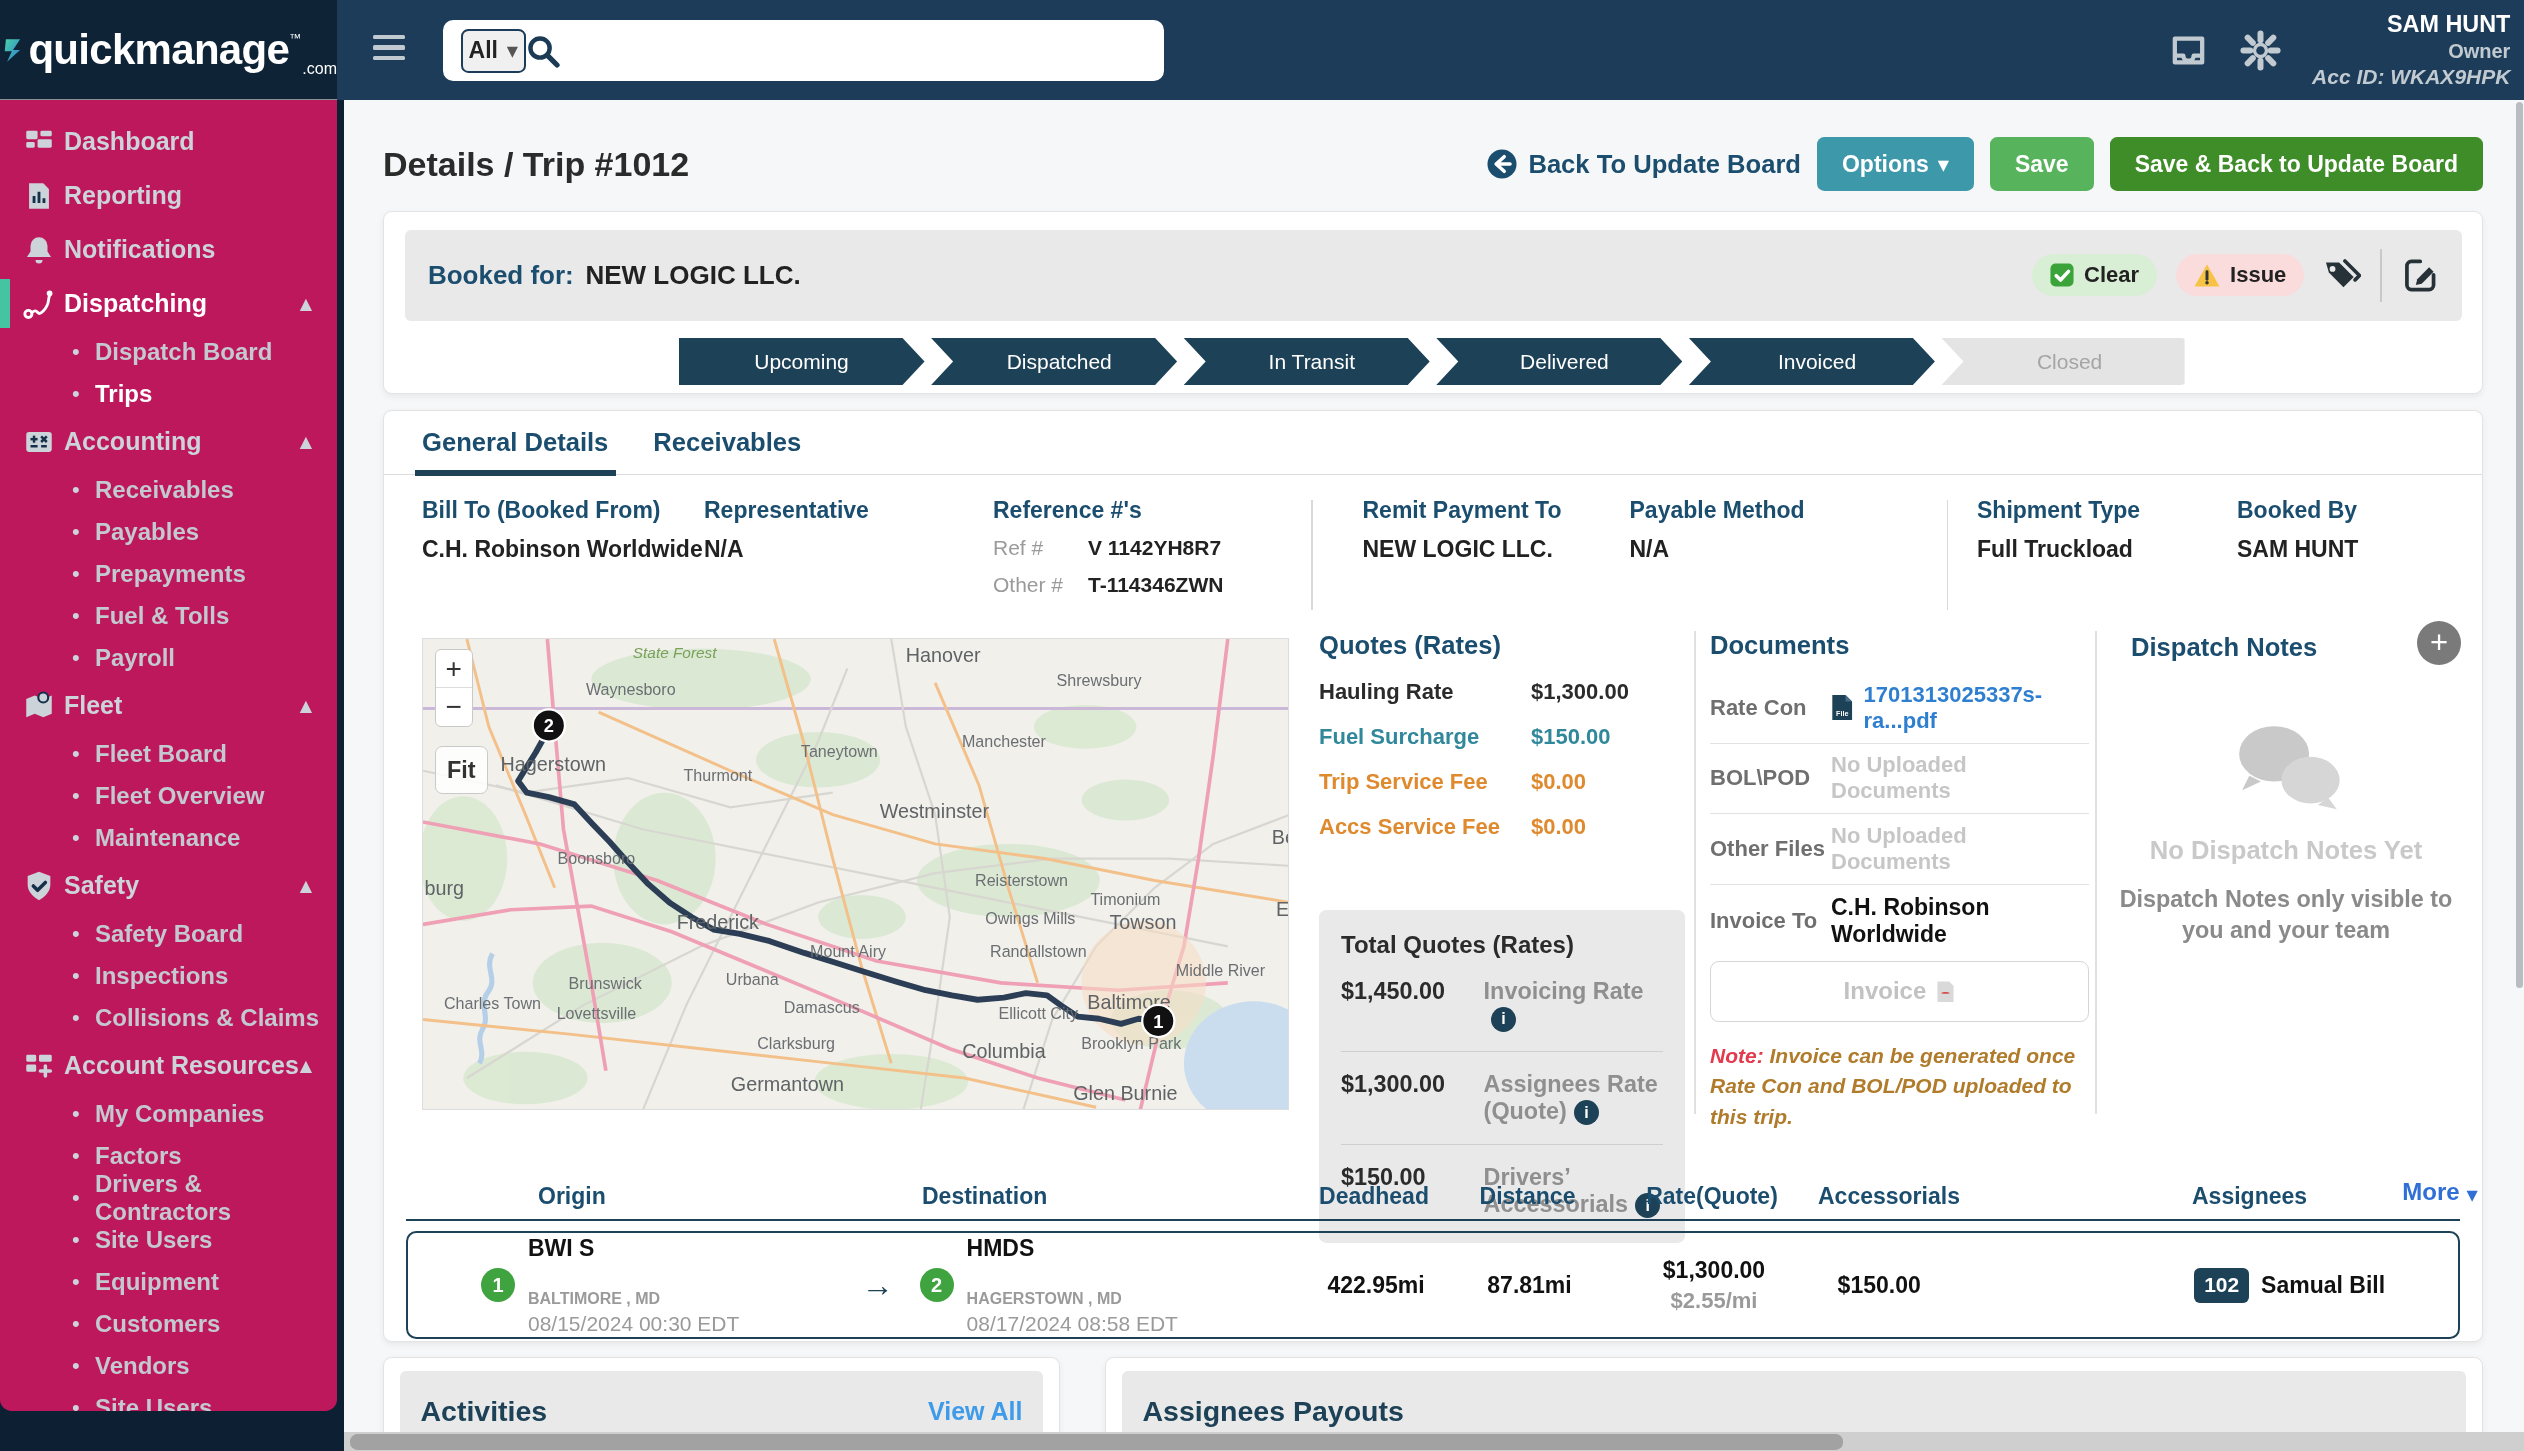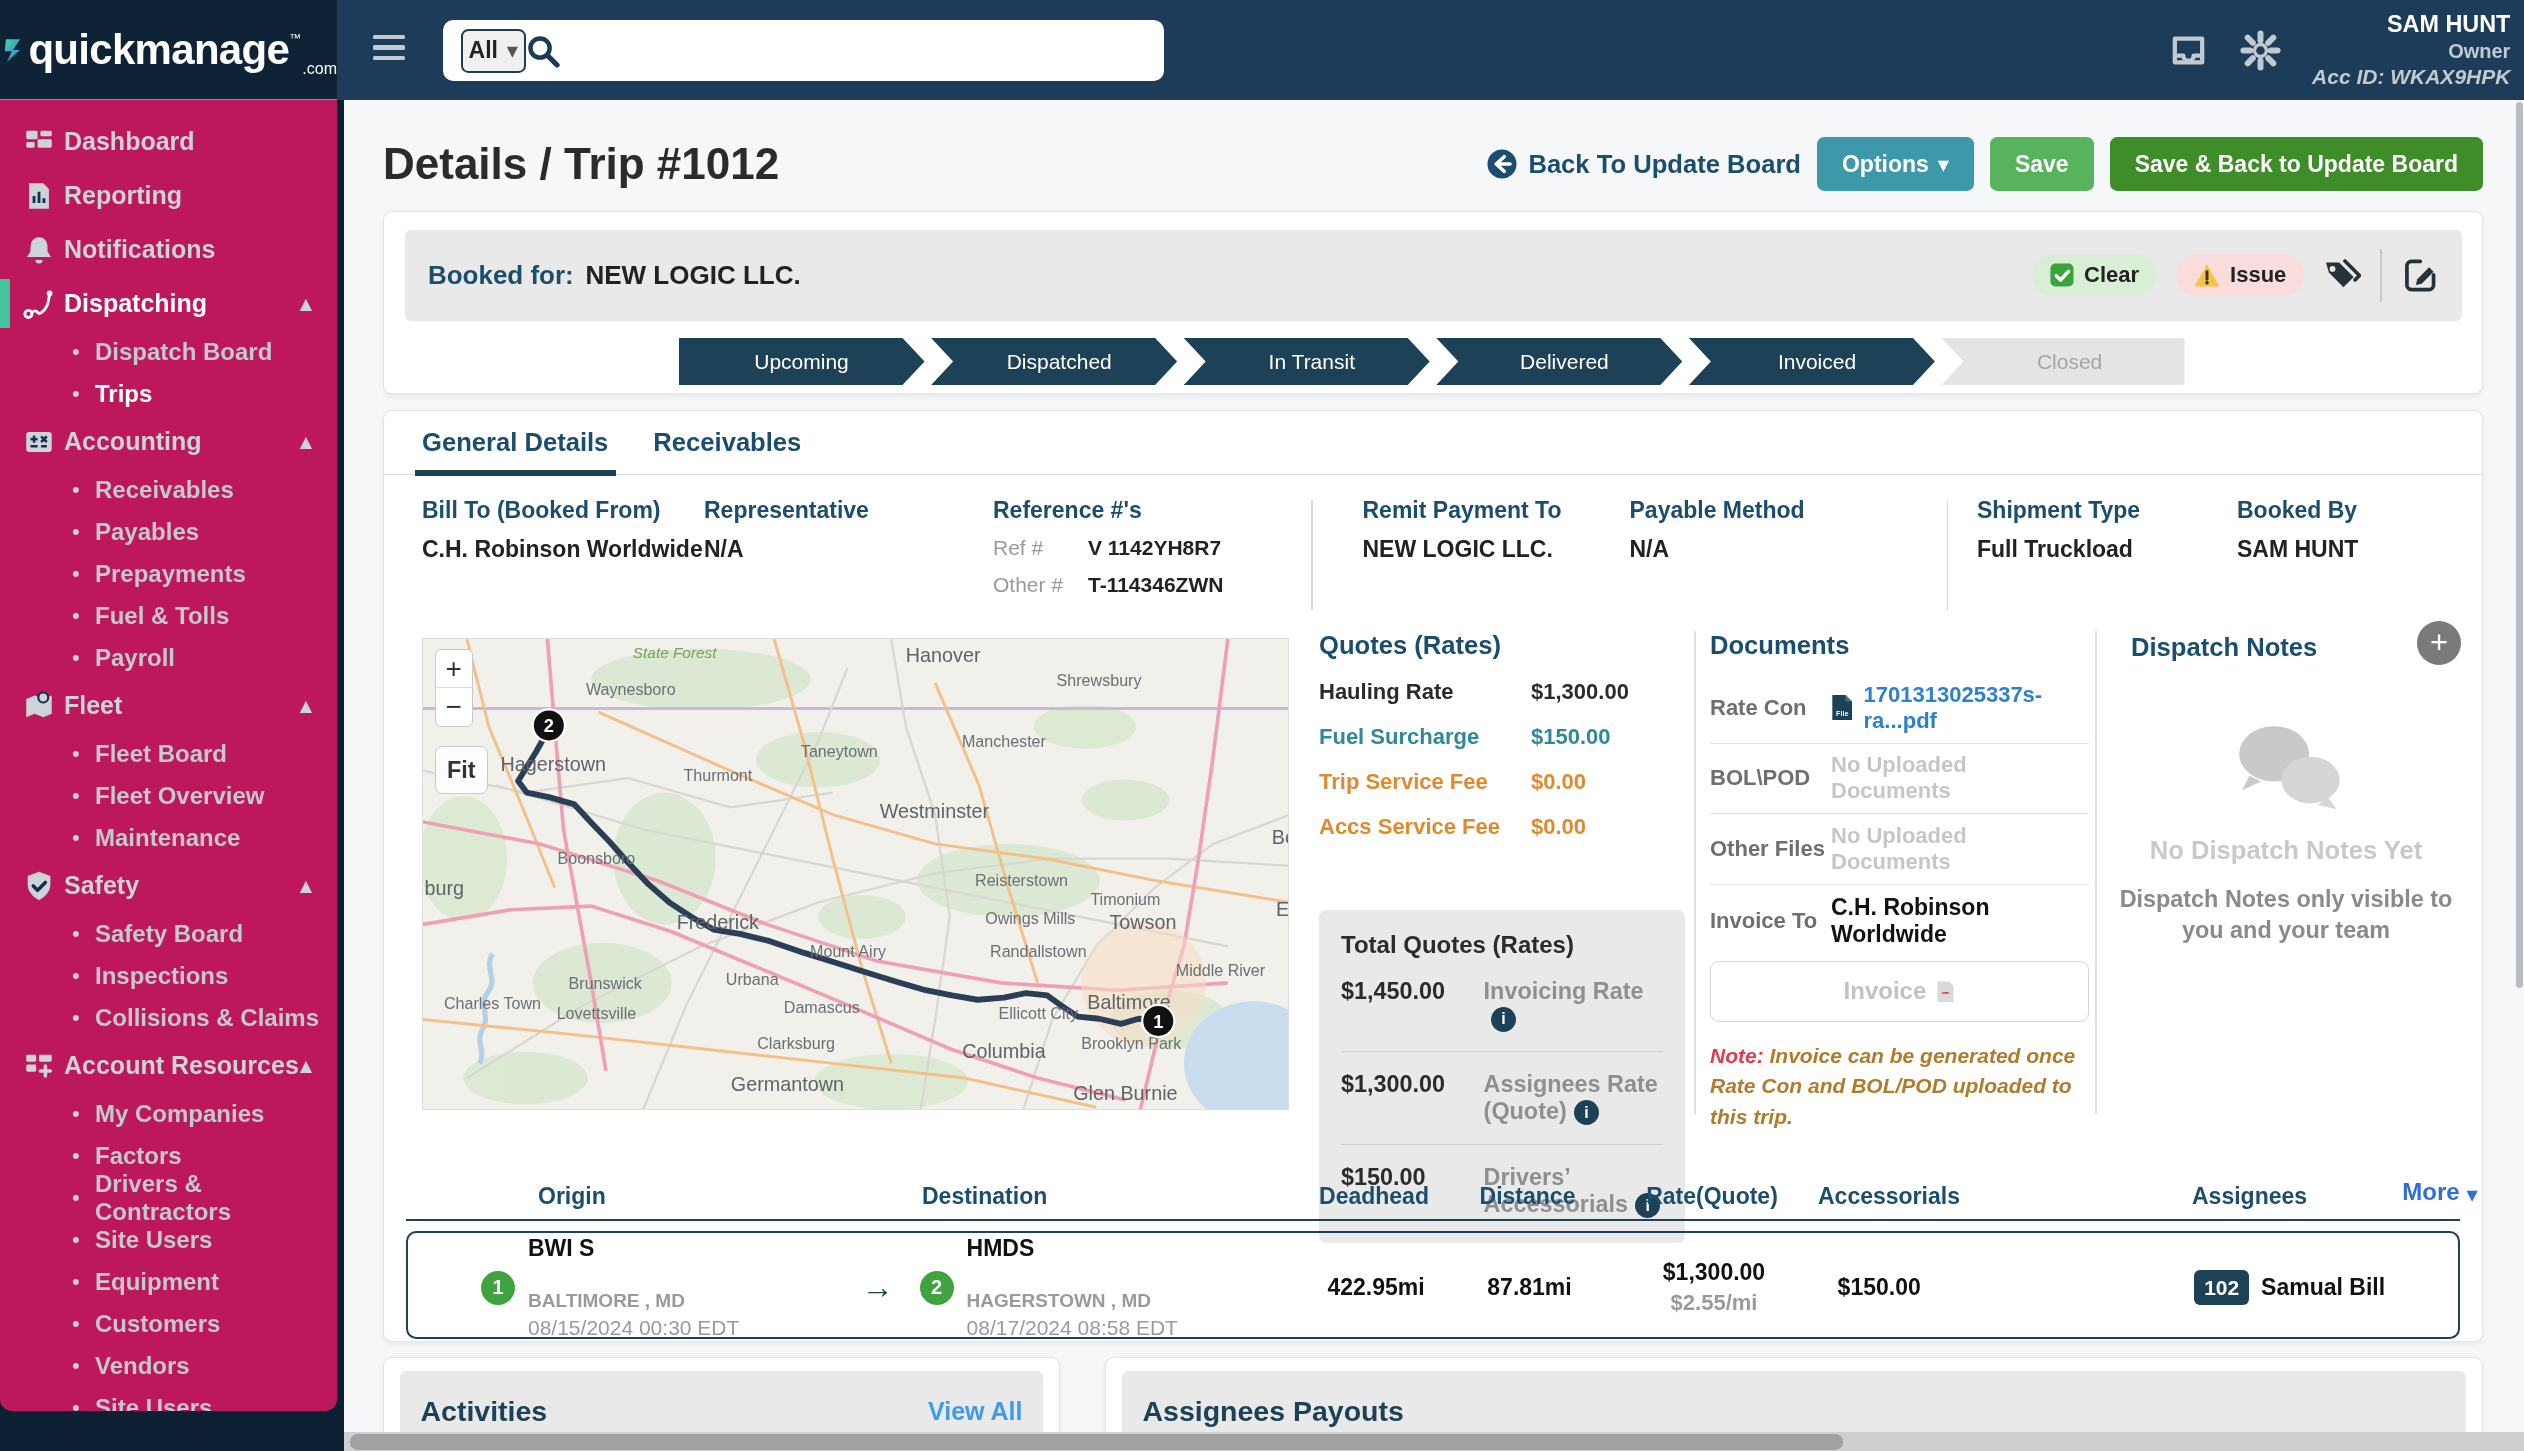--- a/index.html
+++ b/index.html
@@ -45,21 +45,21 @@
   .sb-item.active .sb-label { color:#fff; }
   .sb-sub { position:relative; height:42px; display:flex; align-items:center; padding-left:95px; cursor:pointer; }
   .sb-sub::before { content:"•"; position:absolute; left:72px; color:#ccd3d9; font-size:22px; }
   .sb-sub .sb-label { color:#c3c9cf; font-size:24px; font-weight:bold; }
   .sb-sub.current .sb-label { color:#fff; }
   .sb-sub.clipped { height:42px; }
 
   
   .main { position:absolute; left:344px; top:100px; width:2181px; height:1333px; }
   .page-header { position:absolute; left:39px; top:37px; width:2100px; display:flex; align-items:center; }
-  .page-title { font-size:44px; font-weight:bold; color:#2b2b2b; }
+  .page-title { font-size:34px; font-weight:bold; color:#2b2b2b; }
   .ph-right { margin-left:auto; display:flex; align-items:center; gap:16px; }
   .back-link { display:flex; align-items:center; gap:10.2px; color:#1b4d6e; font-size:25.6px; font-weight:bold; cursor:pointer; }
   .btn { height:54px; border-radius:7.3px; color:#fff; font-size:23px; font-weight:bold; display:flex;
     align-items:center; justify-content:center; padding:0 25px; cursor:pointer; border:none; }
   .btn-options { background:#3d98a9; gap:8.8px; }
   .btn-save { background:#57b45d; }
   .btn-saveback { background:#3f8d28; }
 
   .card { position:absolute; background:#fff; border:1.5px solid #e3e3e3; border-radius:8.8px;
     box-shadow:0 2.2px 5.9px rgba(0,0,0,0.06); }
@@ -151,21 +151,21 @@
   .th-assign { padding-left:154px; }
   .more-link { position:absolute; right:4.4px; top:7.3px; color:#2f6fd6; font-size:24px; font-weight:bold; cursor:pointer; }
   .more-link .mcaret { font-size:14.6px; font-family:"DejaVu Sans",sans-serif; }
   .tt-row { position:absolute; left:22px; right:22px; top:820px; height:108px; border:2.2px solid #1d4156; border-radius:10.2px; }
   .cell-stop { display:flex; align-items:center; gap:13px; padding-left:73px; }
   .cell-dest { padding-left:14.6px; }
   .stop-num { width:34px; height:34px; border-radius:50%; background:#3fa33f; color:#fff; font-size:20px; font-weight:bold;
     display:flex; align-items:center; justify-content:center; flex:none; }
   .stop-texts { line-height:1.35; }
   .stop-name { font-size:23px; font-weight:bold; color:#111; }
-  .stop-city { font-size:19px; color:#9a9a9a; font-weight:bold;margin-top:24px; }
+  .stop-city { font-size:16px; color:#9a9a9a; font-weight:bold;margin-top:24px; }
   .stop-date { font-size:21px; color:#9a9a9a; }
   .dest-arrow { color:#1d4156; font-size:32px; font-weight:bold; margin-right:13px; }
   .cell-num { text-align:center; font-size:23px; font-weight:bold; color:#111; }
   .cell-rate { text-align:center; line-height:1.4; }
   .rate-main { font-size:23px; font-weight:bold; color:#111; }
   .rate-sub { font-size:22px; color:#9a9a9a; font-weight:bold; }
   .cell-acc { font-size:23px; font-weight:bold; color:#111; padding-left:17.6px; }
   .cell-assign { display:flex; align-items:center; gap:11.7px; padding-left:154px; }
   .assign-badge { background:#1d4156; color:#fff; font-size:21px; font-weight:bold; border-radius:5.9px; padding:5.9px 10.2px; }
   .assign-name { font-size:23px; font-weight:bold; color:#111; }

